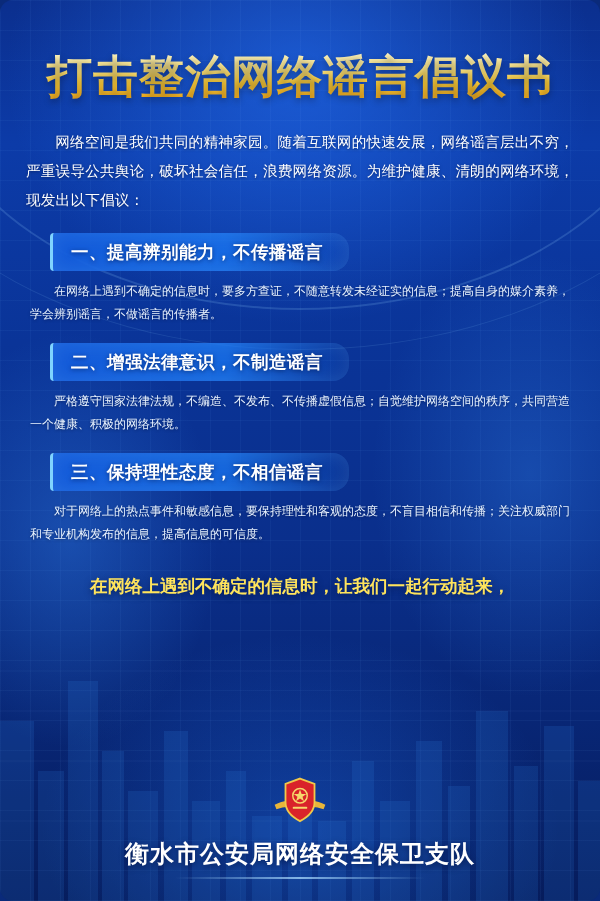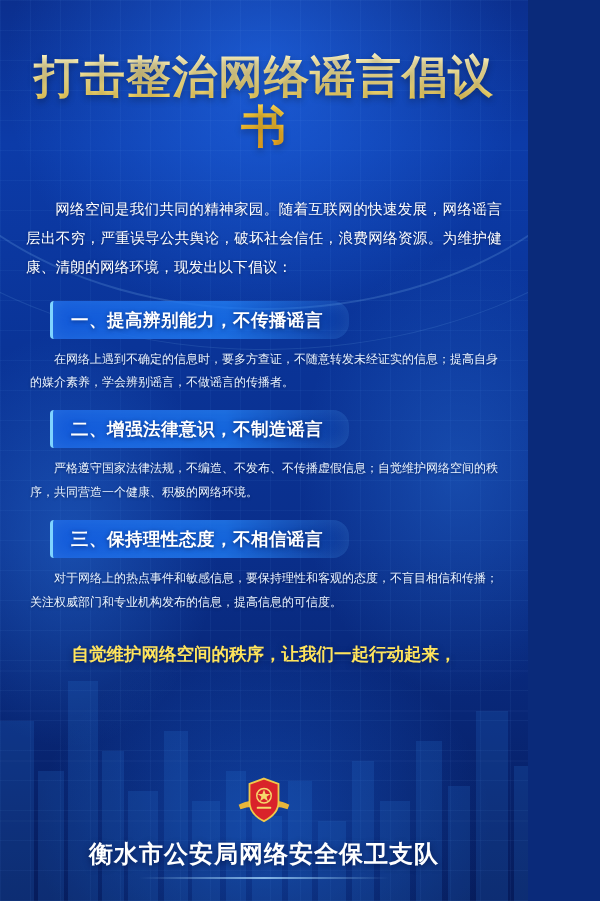--- a/index.html
+++ b/index.html
@@ -7,26 +7,27 @@
     width: 600px; height: 901px;
     font-family: "Liberation Sans", sans-serif;
   }
   body {
     background: #0a2a7a;
     overflow: hidden;
   }
 
   #poster {
     position: relative;
-    width: 528px; height: 901px;
+    width: 600px; height: 901px;
     overflow: hidden;
     background:
       radial-gradient(ellipse 70% 40% at 50% 8%, rgba(40,120,255,0.55) 0%, rgba(10,40,130,0) 70%),
       radial-gradient(ellipse 60% 30% at 50% 92%, rgba(30,110,240,0.40) 0%, rgba(8,30,110,0) 72%),
       linear-gradient(180deg, #0b2f8e 0%, #0c3ba8 16%, #0a3498 38%, #0a2f8c 60%, #082675 80%, #061c5c 100%);
+    border-radius: 13px;
   }
 
   
   .bg-city {
     position: absolute; left: 0; right: 0; bottom: 0; height: 430px;
     opacity: 0.33;
     pointer-events: none;
   }
   .bg-grid {
     position: absolute; inset: 0;
@@ -74,21 +75,21 @@
     -webkit-background-clip: text;
     background-clip: text;
     color: transparent;
     -webkit-text-fill-color: transparent;
     text-shadow: 0 3px 7px rgba(0,0,0,0.30);
     font-family: "DejaVu Sans", "Liberation Sans", sans-serif;
   }
 
   
   .intro {
-    margin-top: 44px;
+    margin-top: 26px;
     color: #ffffff;
     font-size: 14.6px;
     line-height: 2.0;
     text-align: justify;
     text-indent: 2em;
     letter-spacing: 0.2px;
     text-shadow: 0 1px 3px rgba(0,10,40,0.5);
   }
 
   
@@ -227,21 +228,21 @@
         <div class="sec-head">
           <span class="sec-head-text">三、保持理性态度，不相信谣言</span>
         </div>
         <p class="sec-body">对于网络上的热点事件和敏感信息，要保持理性和客观的态度，不盲目相信和传播；关注权威部门和专业机构发布的信息，提高信息的可信度。</p>
       </div>
 
 
     </div>
 
     <div class="slogan">
-      <div>自觉维护网络空间的秩序，让我们一起行动起来，</div>
+      <div>在网络上遇到不确定的信息时，让我们一起行动起来，</div>
     </div>
 
   </div>
 
   <div class="footer">
     <div class="badge">
       <svg viewBox="0 0 64 64" width="58" height="58">
 
         <path d="M4 34 Q18 26 30 33 L30 38 Q18 34 6 39 Z" fill="#e8b53a"></path>
         <path d="M60 34 Q46 26 34 33 L34 38 Q46 34 58 39 Z" fill="#e8b53a"></path>

